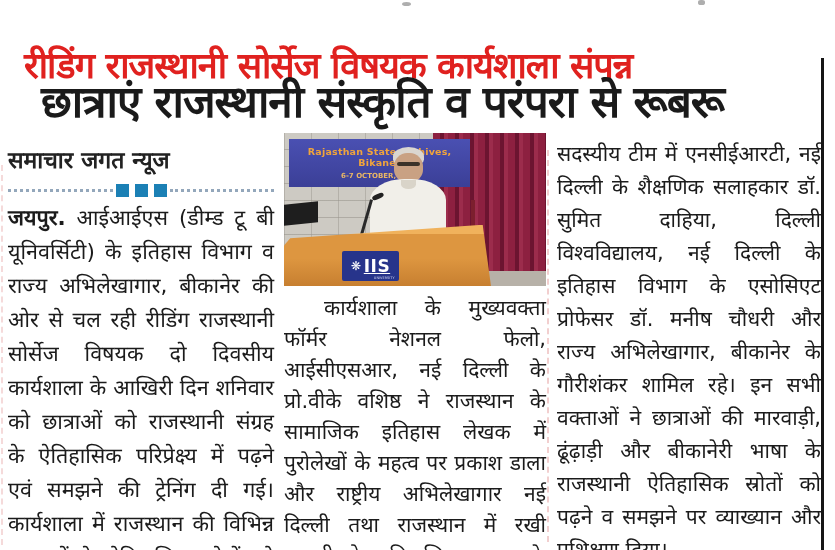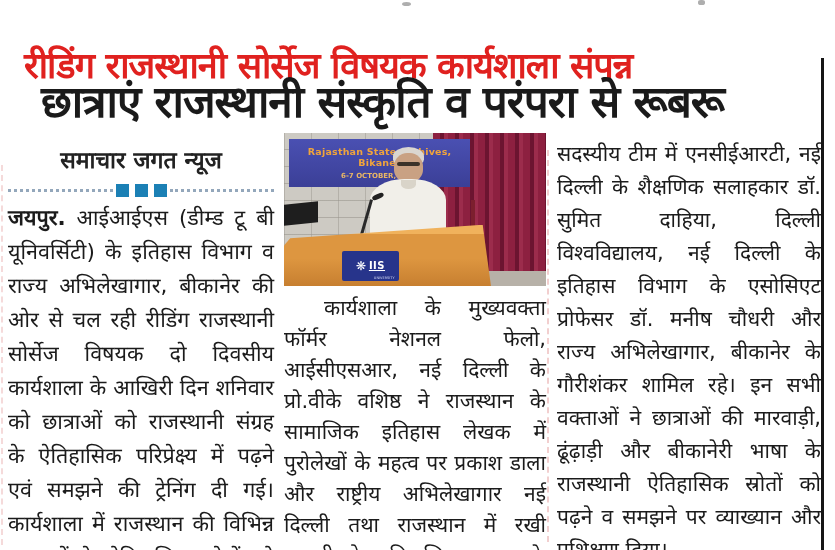--- a/index.html
+++ b/index.html
@@ -20,21 +20,21 @@
   .headline{
     position:absolute; left:5px; top:70px; font-size:44px; font-weight:bold;
     color:var(--headline_black); white-space:nowrap; letter-spacing:-1px;margin-left:36px;
   }
   .col{position:absolute; top:133px; text-align:justify;}
   .col p{text-align:justify;}
   .col1{left:8px; width:266px;}
   .col2{left:284px; width:262px;}
   .col3{left:557px; width:264px; top:138px;}
   .byline{
-    text-align:center; font-weight:bold; font-size:23px; color:#222;
+    font-weight:bold; font-size:23px; color:#222;
     padding-top:10px;
   }
   .separator{display:flex; align-items:center; margin:9px 0 4px 0;}
   .dotline{flex:1; border-top:3px dotted #93a7bb; height:0;}
   .sq{width:13px; height:13px; background:var(--byline_square_blue); margin:0 3px; flex:0 0 auto;}
   .body-text{font-size:21.5px; line-height:34px; color:#1b1b1b;}
   .col2 .body-text{font-size:21px; line-height:31px;}
   .col2 .body-text p{text-indent:40px;}
   .col3 .body-text{font-size:21px; line-height:33px;}
   .dateline{font-weight:bold;}
@@ -74,21 +74,21 @@
     position:absolute; left:0; top:60%; width:79%; height:40%;
     background:linear-gradient(180deg,#f0b25c 0 14%, var(--podium_wood) 14% 55%, #c77f30 100%);
     clip-path:polygon(0% 34%, 3% 22%, 96% 0%, 100% 100%, 0% 100%);
   }
   .plaque{
     position:absolute; left:22%; top:77%; width:22%; height:20%;
     background:var(--plaque_blue); border-radius:2px;
     display:flex; align-items:center; justify-content:center; gap:3px; color:#fff;
   }
   .plaque .star{font-size:12px; line-height:1;}
-  .plaque .iis{font-size:10px; font-weight:bold; letter-spacing:.5px; line-height:1;text-decoration:underline;}
+  .plaque .iis{font-size:17px; font-weight:bold; letter-spacing:.5px; line-height:1;text-decoration:underline;}
   .plaque .sub{position:absolute; bottom:1px; right:8%; font-size:3.5px; color:#cfd4f0;}
   
   .right-rule{position:absolute; left:821px; top:58px; width:3px; height:492px; background:var(--rule_black);}
   .divider-right{position:absolute; left:547px; top:150px; height:392px; width:0; border-left:2px dashed #f2cfcf;}
   .divider-left{position:absolute; left:1px; top:165px; height:380px; width:0; border-left:2px dashed #f5dada;}
   .artifact{position:absolute; background:#9a9a9a; opacity:.8;}
   .a1{left:402px; top:2px; width:9px; height:4px; border-radius:50%;}
   .a2{left:698px; top:0; width:7px; height:5px; border-radius:40%;}
 </style>
 </head>

